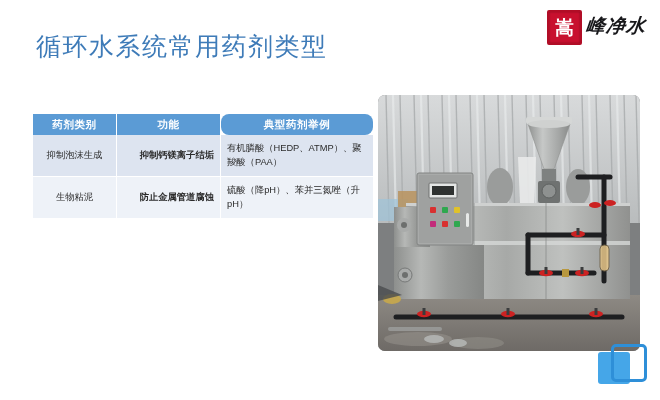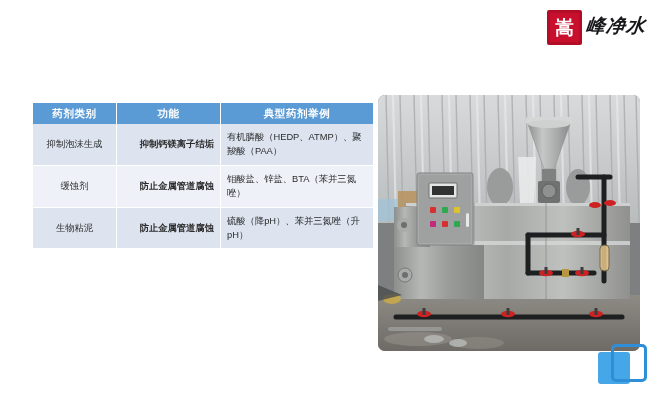--- a/index.html
+++ b/index.html
@@ -71,41 +71,41 @@
     color: #3e7bb8;
     letter-spacing: 1.5px;
     line-height: 1.2;
     white-space: nowrap;
   }
 
   
   .table-wrap {
     position: absolute;
     left: 33px;
-    top: 103px;
+    top: 114px;
     width: 320px;
   }
   table.chem-table {
     border-collapse: collapse;
     width: 100%;
     table-layout: fixed;
   }
   table.chem-table th {
     background: #5b9bd5;
     color: #ffffff;
     font-size: 10.5px;
     font-weight: bold;
     letter-spacing: .6px;
     height: 21px;
     padding: 0 3px;
     text-align: center;
     border-right: 1.5px solid #ffffff;
     vertical-align: middle;
   }
-  table.chem-table th:last-child { border-right: none; }
+  table.chem-table th:last-child { border-right: none; border-radius: 8px; }
 
   table.chem-table td {
     font-size: 9.3px;
     color: #2b2b2b;
     line-height: 1.55;
     padding: 6px 6px;
     vertical-align: middle;
     border-right: 1.5px solid #ffffff;
     border-bottom: 1.5px solid #ffffff;
   }
@@ -163,40 +163,36 @@
 </head>
 <body>
 
 <div class="slide">
 
   <div class="logo">
     <div class="logo-seal">嵩</div>
     <div class="logo-word">峰净水</div>
   </div>
 
+  <div class="page-title">循环水系统常用药剂类型</div>
 
   <div class="table-wrap">
     <table class="chem-table">
       <thead>
         <tr>
           <th class="col-cat">药剂类别</th>
           <th class="col-fn">功能</th>
           <th class="col-ex">典型药剂举例</th>
         </tr>
       </thead>
       <tbody>
         <tr>
           <td class="col-cat">抑制泡沫生成</td>
           <td class="col-fn">抑制钙镁离子结垢</td>
           <td class="col-ex">有机膦酸（HEDP、ATMP）、聚羧酸（PAA）</td>
-        </tr>
-        <tr>
-          <td class="col-cat">缓蚀剂</td>
-          <td class="col-fn">防止金属管道腐蚀</td>
-          <td class="col-ex">钼酸盐、锌盐、BTA（苯并三氮唑）</td>
         </tr>
         <tr>
           <td class="col-cat">生物粘泥</td>
           <td class="col-fn">防止金属管道腐蚀</td>
           <td class="col-ex">硫酸（降pH）、苯并三氮唑（升pH）</td>
         </tr>
       </tbody>
     </table>
   </div>
 

